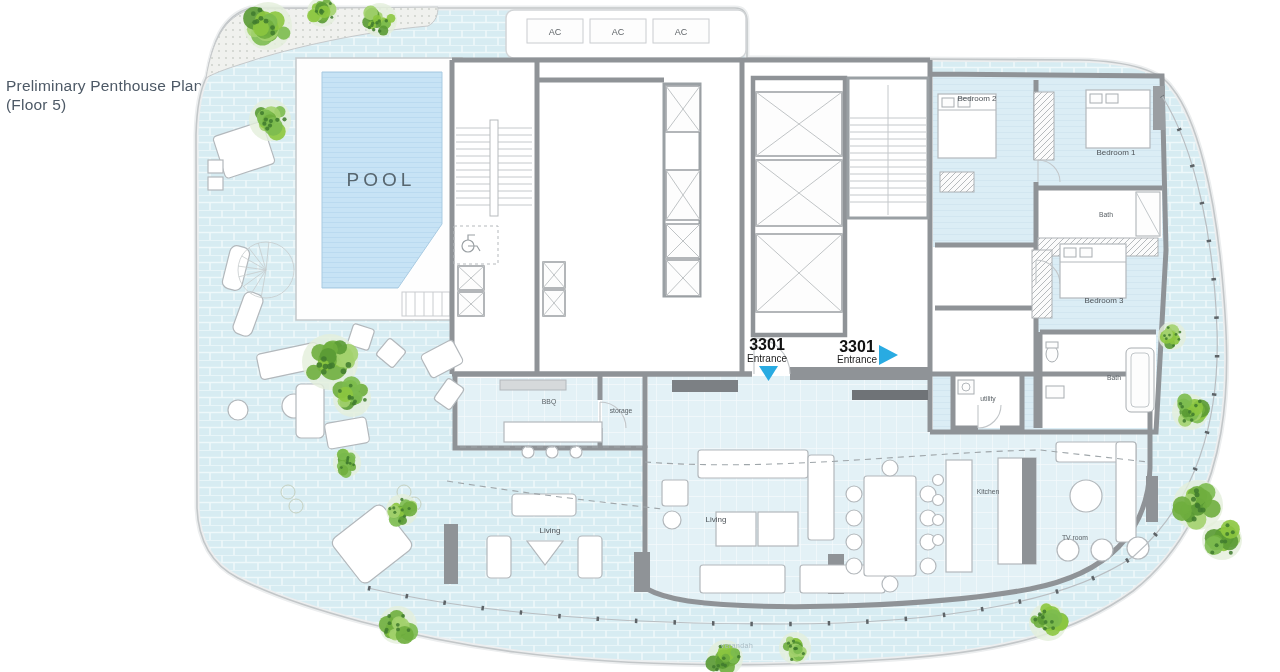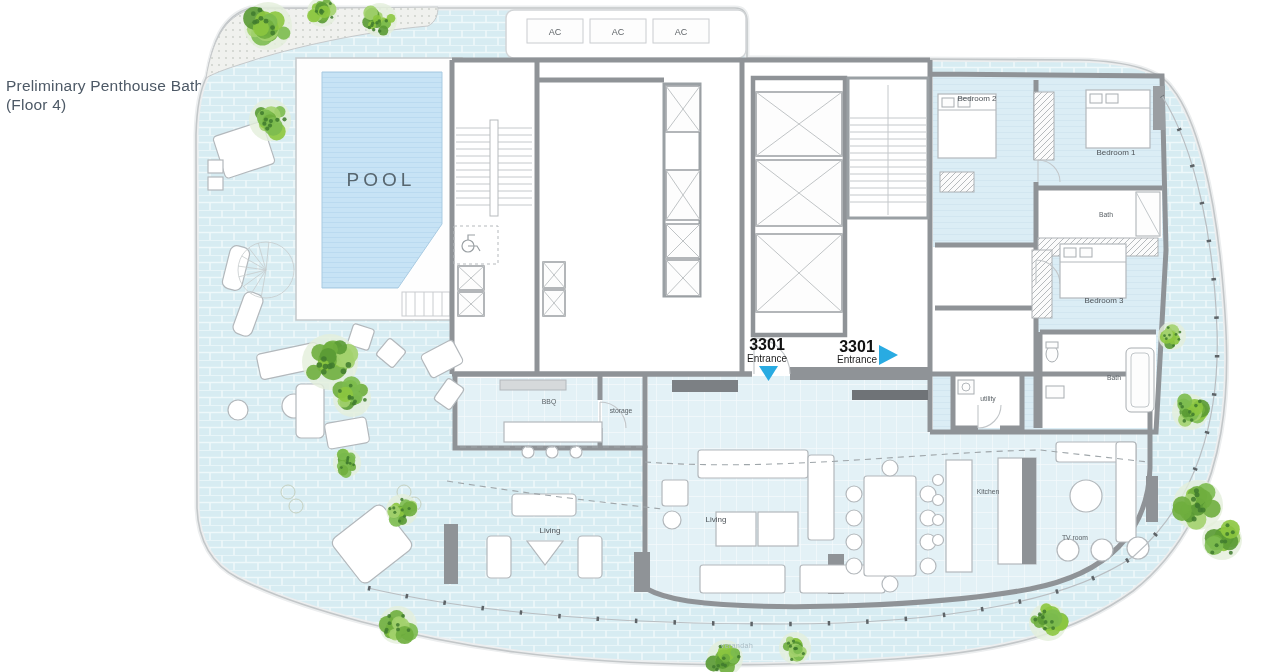--- a/index.html
+++ b/index.html
@@ -19,22 +19,22 @@
   .furn{fill:#ffffff;stroke:#b3b8bc;stroke-width:1.2;}
   .fixt{fill:#fdfdfd;stroke:#a8adb1;stroke-width:1;}
   .wall{fill:none;stroke:#8f9397;stroke-width:5;}
   .arc{fill:none;stroke:#c2c6c9;stroke-width:1.1;}
 </style>
 </head>
 <body>
 
 <div id="stage">
   <div id="plan-title">
-    <div>Preliminary Penthouse Bath</div>
-    <div>(Floor 4)</div>
+    <div>Preliminary Penthouse Plan</div>
+    <div>(Floor 5)</div>
   </div>
 
   <svg id="plan-svg" width="1280" height="672" viewBox="0 0 1280 672">
     <defs>
       <pattern id="tileT" width="24" height="15" patternUnits="userSpaceOnUse">
         <rect width="24" height="15" fill="#d7ecf2"></rect>
         <path d="M0,0 H24 M0,7.5 H24 M6,0 V7.5 M18,7.5 V15" stroke="#eef8fa" stroke-width="1.6" fill="none"></path>
       </pattern>
       <pattern id="tileI" width="16" height="16" patternUnits="userSpaceOnUse">
         <rect width="16" height="16" fill="#e3f1f6"></rect>

